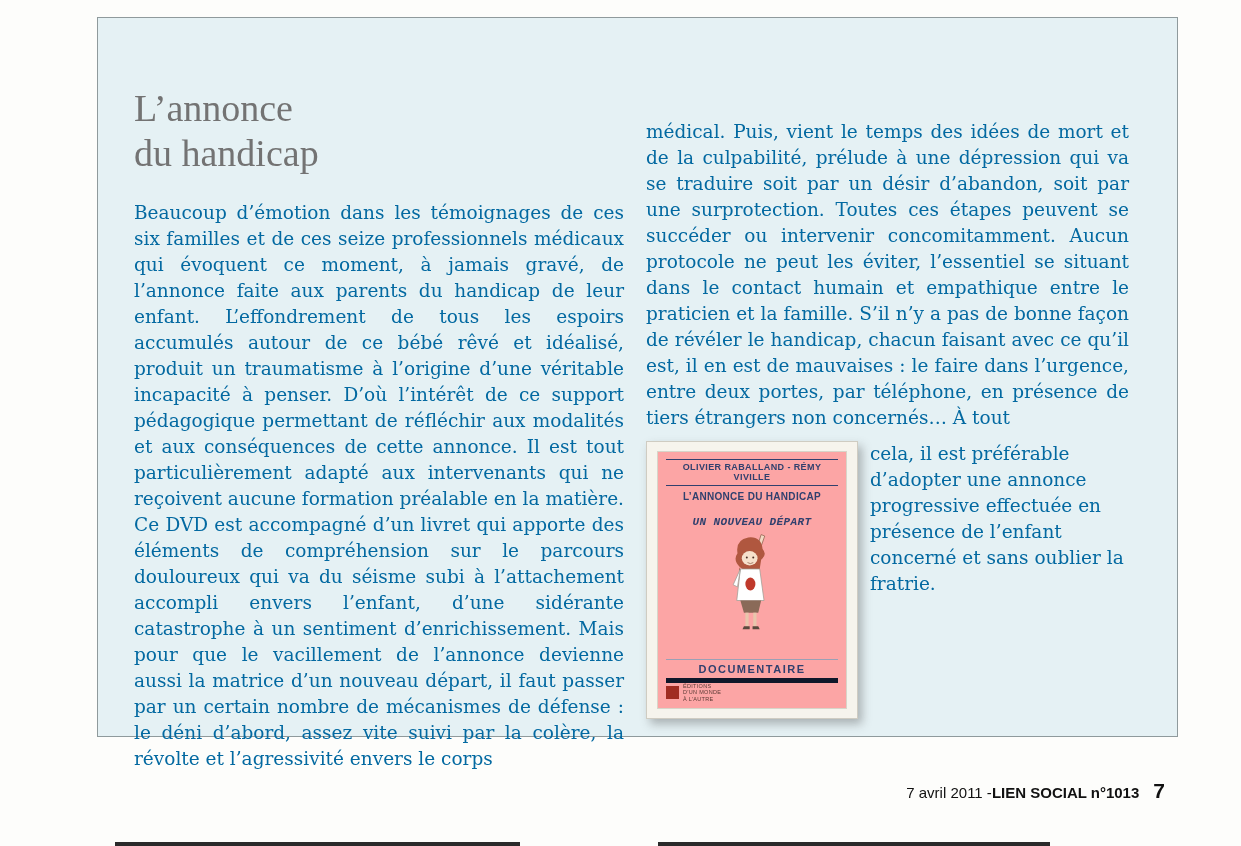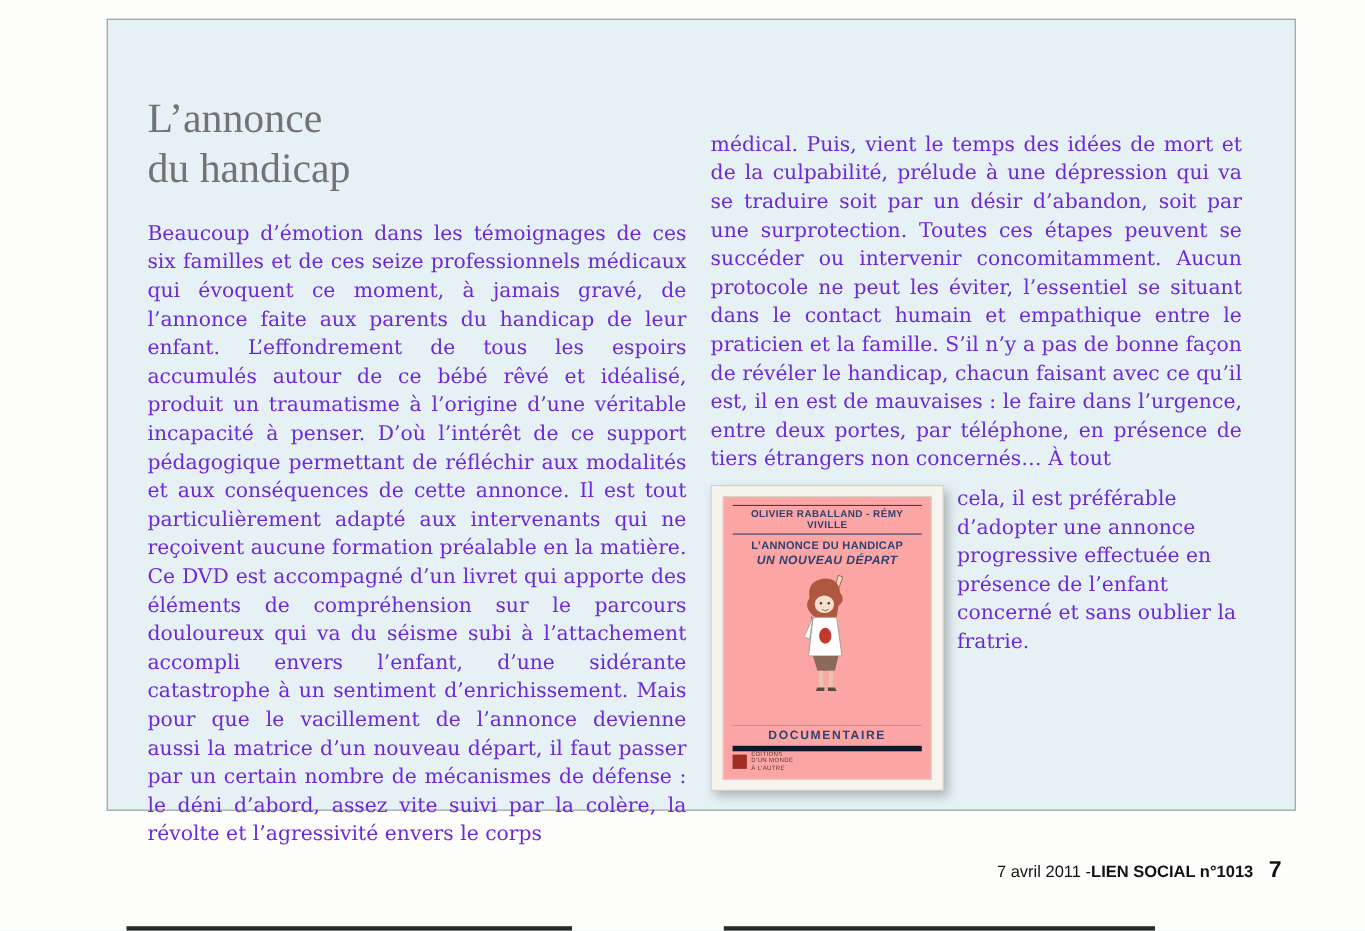--- a/index.html
+++ b/index.html
@@ -38,21 +38,21 @@
     font-size: 38px;
     line-height: 45px;
     color: #737373;
     margin-bottom: 24px;
   }
   .body-text {
     font-size: 18.5px;
     line-height: 26px;
     text-align: justify;
     hyphens: auto;
-    color: #6d28d9;
+    color: #0369a1;
   }
   .col-right {
     position: absolute;
     left: 548px; top: 101px;
     width: 483px;
   }
   .media-row {
     display: flex;
     margin-top: 10px;
     gap: 12px;
@@ -90,22 +90,23 @@
   .dvd-title {
     font-size: 10px;
     font-weight: bold;
     margin-top: 5px;
     letter-spacing: 0.3px;
   }
   .dvd-subtitle {
     font-size: 11px;
     font-style: italic;
     font-weight: bold;
-    margin-top: 2px;
+    margin-top: 14px;
     letter-spacing: 0.4px;
+    font-family: Liberation Mono, monospace;
   }
   .dvd-illustration {
     height: 128px;
     margin-top: 3px;
   }
   .dvd-illustration svg { height: 100%; }
   .dvd-genre {
     width: 100%;
     font-size: 11px;
     font-weight: bold;

